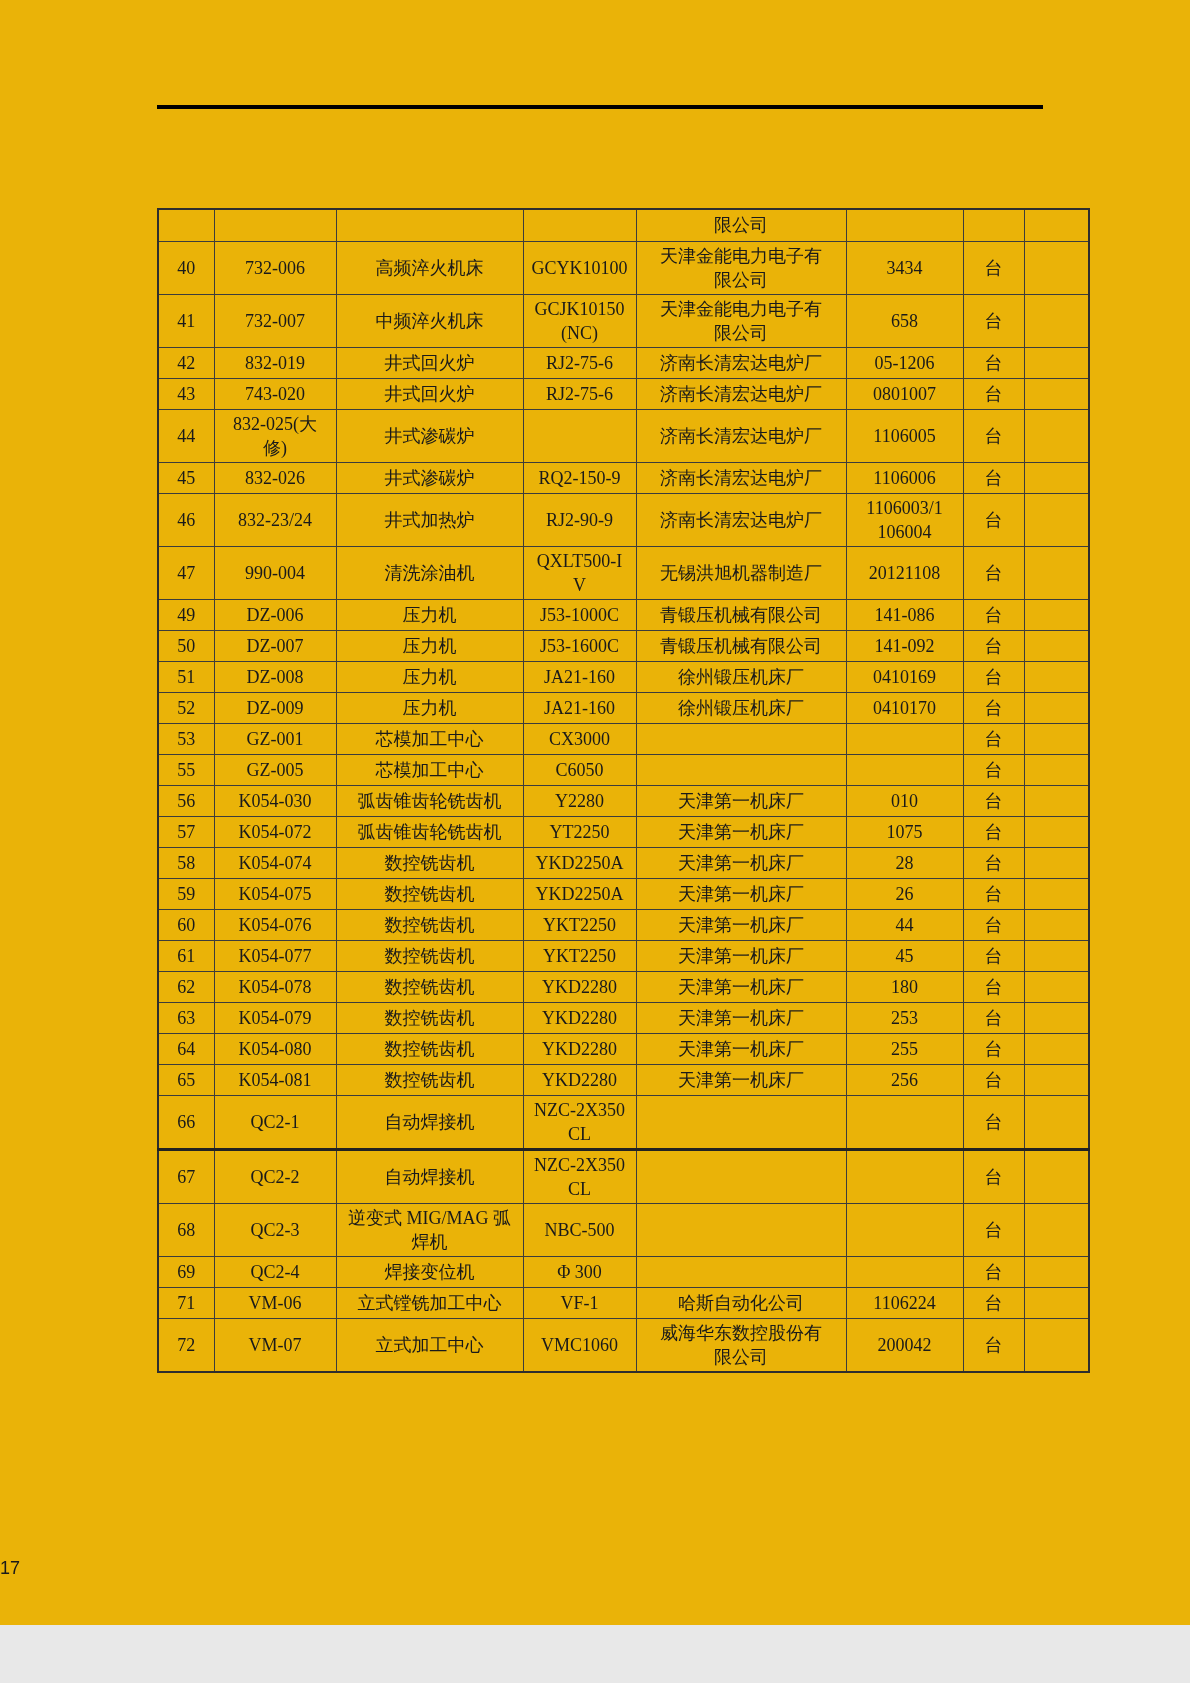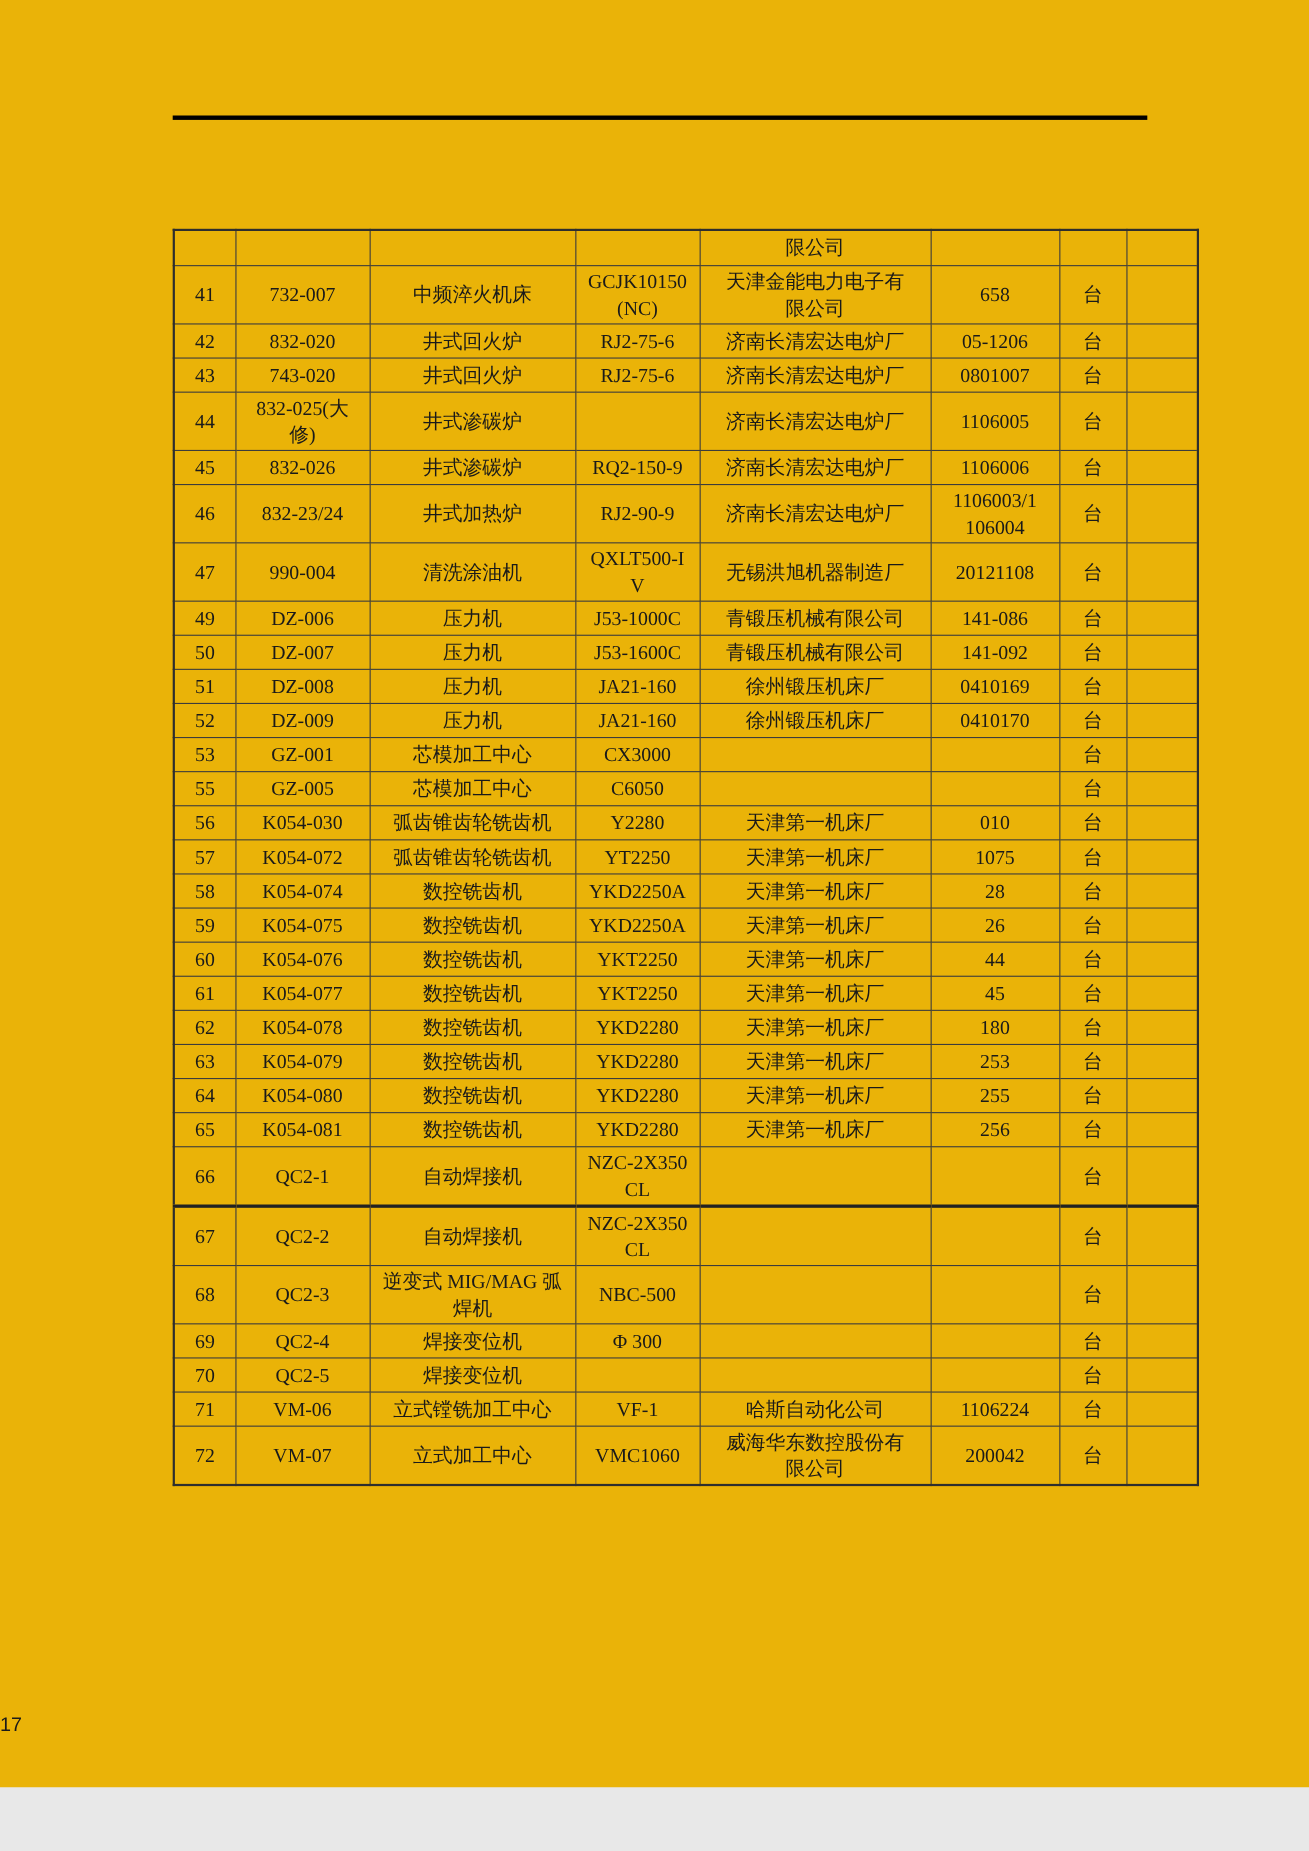--- a/index.html
+++ b/index.html
@@ -87,34 +87,45 @@
           <td></td>
           <td></td>
           <td></td>
           <td></td>
           <td>限公司</td>
           <td></td>
           <td></td>
           <td></td>
         </tr>
         <tr>
+          <td>40</td>
+          <td>732-006</td>
+          <td>高频淬火机床</td>
+          <td>GCYK10100</td>
+          <td>天津金能电力电子有
+限公司</td>
+          <td>3434</td>
+          <td>台</td>
+          <td></td>
+        </tr>
+        <tr>
           <td>41</td>
           <td>732-007</td>
           <td>中频淬火机床</td>
           <td>GCJK10150
 (NC)</td>
           <td>天津金能电力电子有
 限公司</td>
           <td>658</td>
           <td>台</td>
           <td></td>
         </tr>
         <tr>
           <td>42</td>
-          <td>832-020</td>
+          <td>832-019</td>
           <td>井式回火炉</td>
           <td>RJ2-75-6</td>
           <td>济南长清宏达电炉厂</td>
           <td>05-1206</td>
           <td>台</td>
           <td></td>
         </tr>
         <tr>
           <td>43</td>
           <td>743-020</td>
@@ -365,30 +376,20 @@
           <td>69</td>
           <td>QC2-4</td>
           <td>焊接变位机</td>
           <td>Φ 300</td>
           <td></td>
           <td></td>
           <td>台</td>
           <td></td>
         </tr>
         <tr>
-          <td>70</td>
-          <td>QC2-5</td>
-          <td>焊接变位机</td>
-          <td></td>
-          <td></td>
-          <td></td>
-          <td>台</td>
-          <td></td>
-        </tr>
-        <tr>
           <td>71</td>
           <td>VM-06</td>
           <td>立式镗铣加工中心</td>
           <td>VF-1</td>
           <td>哈斯自动化公司</td>
           <td>1106224</td>
           <td>台</td>
           <td></td>
         </tr>
         <tr>

